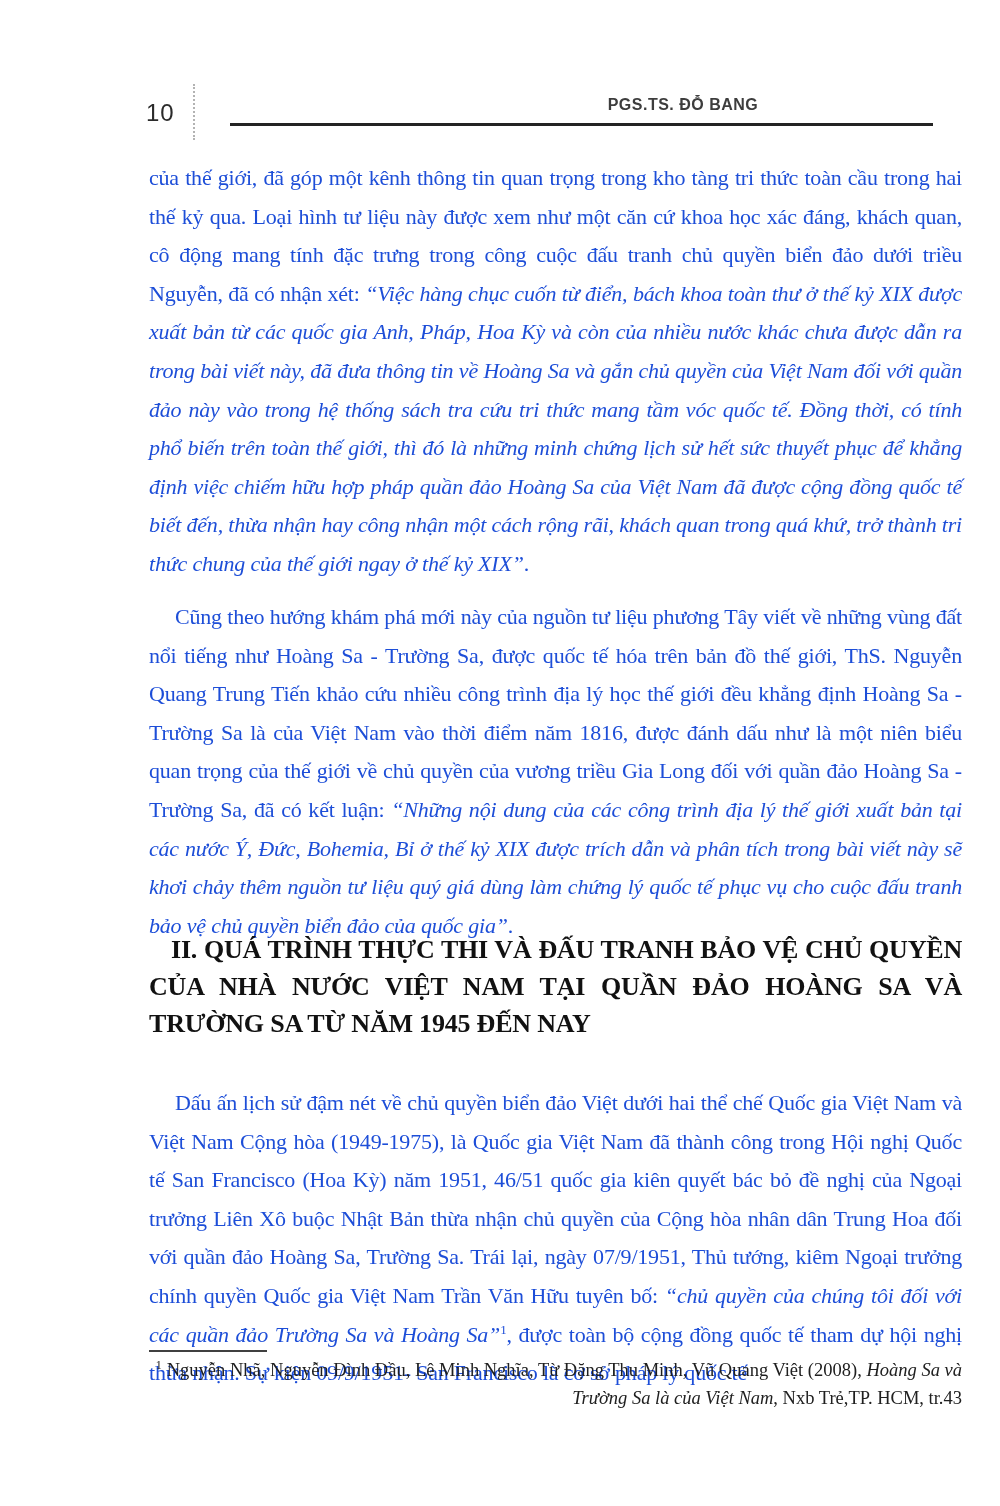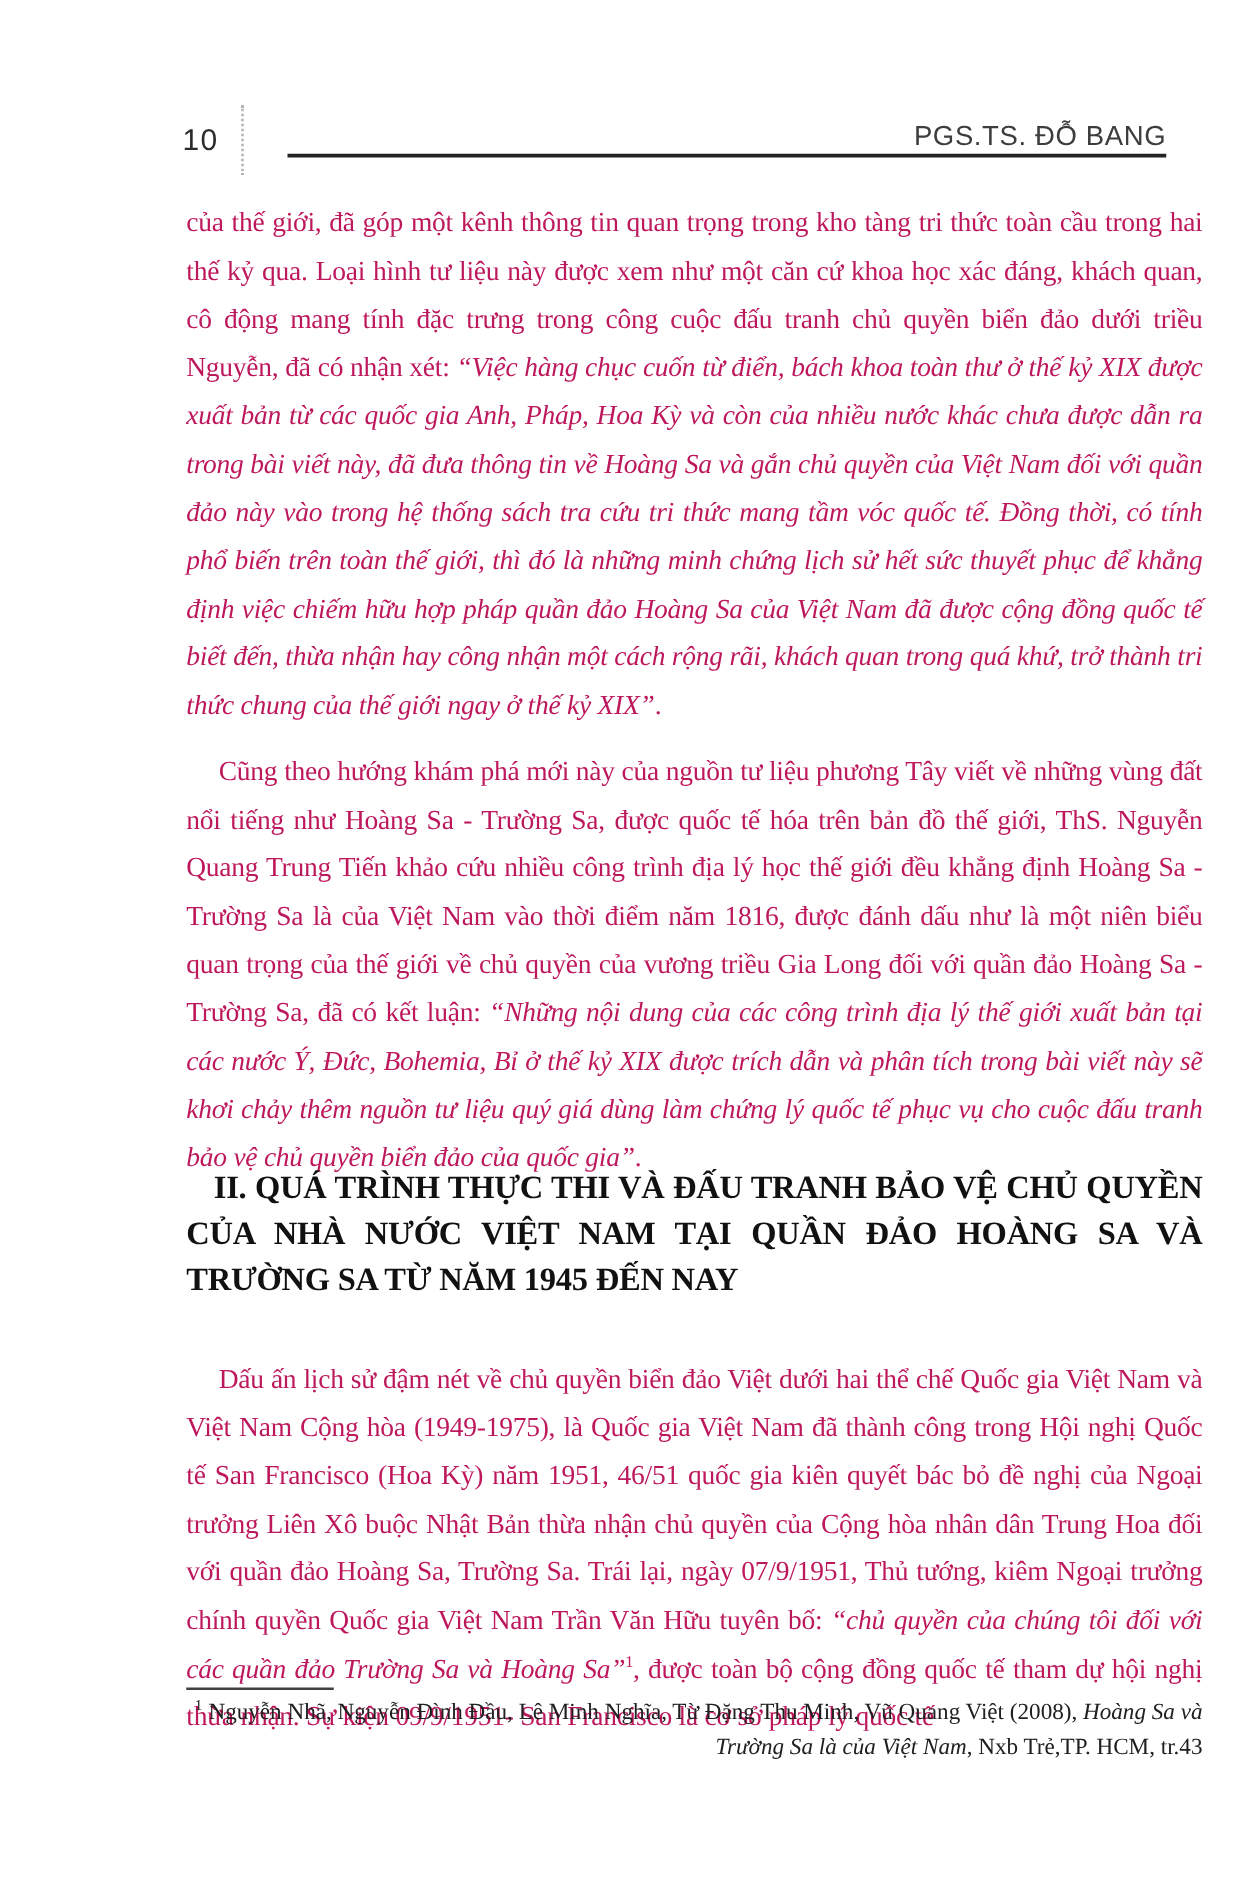--- a/index.html
+++ b/index.html
@@ -24,38 +24,39 @@
     font-family: "Liberation Sans", "DejaVu Sans", sans-serif;
     font-size: 24px; letter-spacing: 1px; color: #2b2b2b;
   }
   .header-dotted {
     position: absolute; left: 148px; top: 84px;
     height: 56px; width: 0;
     border-left: 2px dotted #b3b3b3;
   }
   .header-title {
     position: absolute; top: 96px; left: 388px; width: 500px;
-    text-align: right;
+    text-align: center;
     font-family: "Liberation Sans", "DejaVu Sans", sans-serif;
-    font-size: 22px; letter-spacing: 0.5px; color: #3d3d3d;
+    font-size: 16px; letter-spacing: 0.5px; color: #3d3d3d;
     white-space: nowrap;
+    font-weight: bold;
   }
   .header-rule {
     position: absolute; left: 185px; top: 123px;
     width: 703px; height: 3px; background: #232323;
   }
 
   
   .body-para {
     position: absolute; left: 104px; width: 813px;
     margin: 0;
     font-size: 22px; line-height: 38.6px;
     letter-spacing: -0.2px;
     text-align: justify;
-    color: #be185d;
+    color: #1d4ed8;
   }
   .indent { text-indent: 26px; }
   #para1 { top: 159px; }
   #para2 { top: 598px; }
   #para3 { top: 1084px; }
   .it { font-style: italic; }
   .fnref {
     font-size: 13px; vertical-align: super; line-height: 0;
     font-style: normal;
   }

